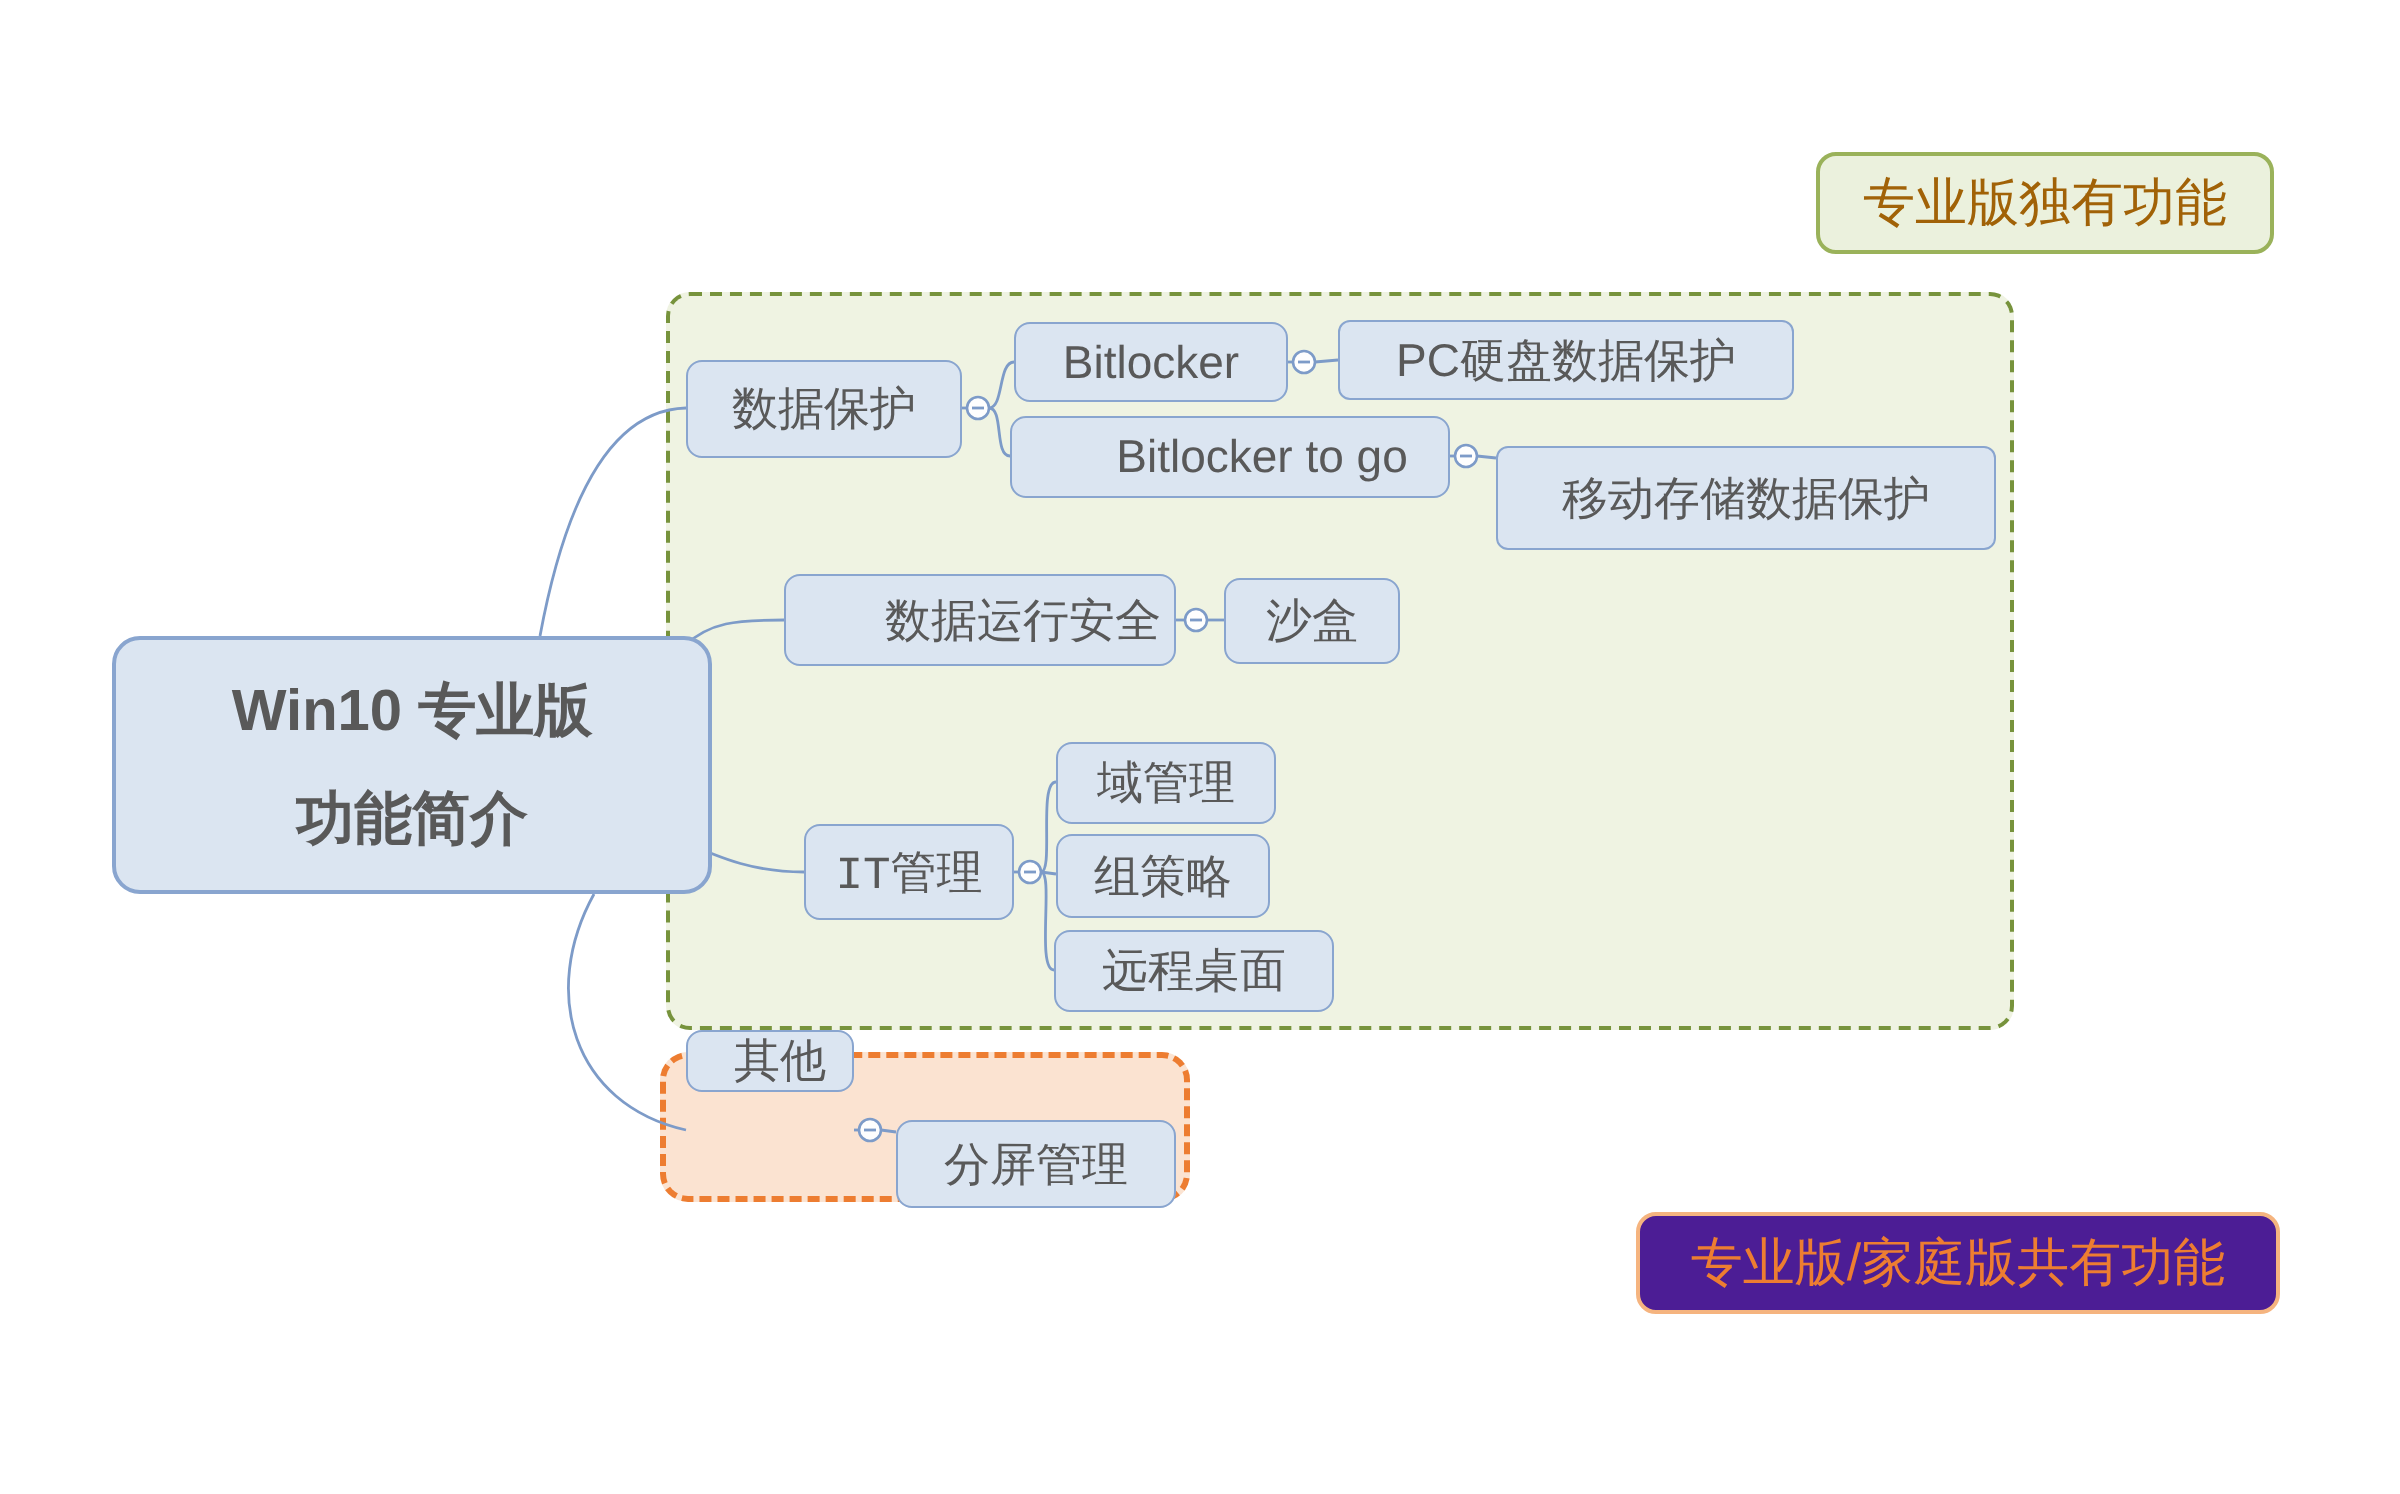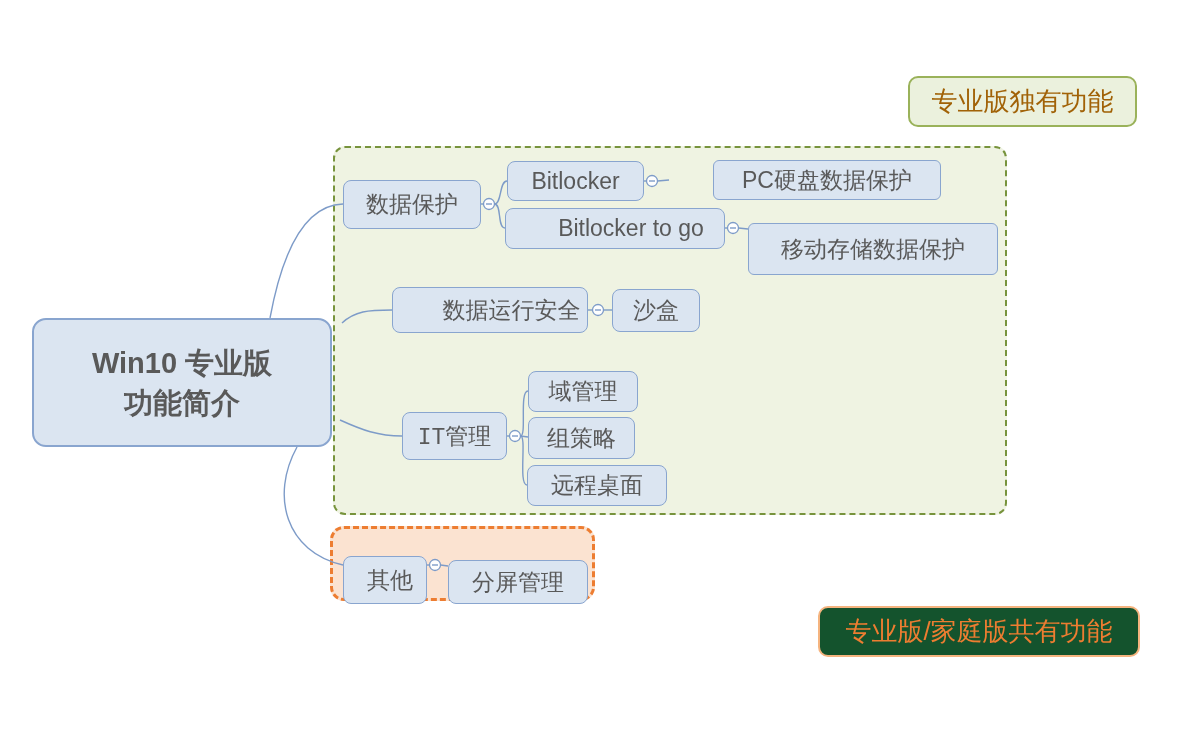--- a/index.html
+++ b/index.html
@@ -24,51 +24,51 @@
   svg.connectors circle{fill:#fefefe;stroke:#7d9bc8;stroke-width:1.3;}
   
   .topic{
     position:absolute;box-sizing:border-box;z-index:3;
     background:#dbe5f1;border:1.5px solid #89a5cf;border-radius:8px;
     color:#595959;font-size:23px;
     display:flex;align-items:center;justify-content:center;
     white-space:nowrap;cursor:default;
   }
   .topic-root{
-    left:32px;top:318px;width:300px;height:129px;
+    left:56px;top:318px;width:300px;height:129px;
     border-radius:14px;border-width:2px;
-    font-size:29px;font-weight:bold;line-height:40px;
+    font-size:29px;font-weight:bold;line-height:54px;
     white-space:pre-line;text-align:center;
   }
   .t-data-protection{left:343px;top:180px;width:138px;height:49px;}
   .t-bitlocker{left:507px;top:161px;width:137px;height:40px;}
-  .t-pc-disk{left:669px;top:160px;width:228px;height:40px;border-radius:6px;margin-left:44px;}
+  .t-pc-disk{left:669px;top:160px;width:228px;height:40px;border-radius:6px;}
   .t-bitlocker-to-go{left:505px;top:208px;width:220px;height:41px;padding-left:32px;}
   .t-removable{left:748px;top:223px;width:250px;height:52px;border-radius:6px;}
   .t-run-security{left:392px;top:287px;width:196px;height:46px;padding-left:43px;}
   .t-sandbox{left:612px;top:289px;width:88px;height:43px;}
   .t-it-mgmt{left:402px;top:412px;width:105px;height:48px;font-family:Liberation Mono, monospace;}
   .t-domain{left:528px;top:371px;width:110px;height:41px;}
   .t-group-policy{left:528px;top:417px;width:107px;height:42px;}
   .t-remote-desktop{left:527px;top:465px;width:140px;height:41px;}
-  .t-others{left:343px;top:556px;width:84px;height:48px;padding-left:10px;}
+  .t-others{left:343px;top:515px;width:84px;height:31px;padding-left:10px;}
   .t-split-screen{left:448px;top:544px;width:140px;height:44px;margin-top:16px;}
   
   .callout{
     position:absolute;box-sizing:border-box;z-index:3;
     display:flex;align-items:center;justify-content:center;
     font-size:26px;border-radius:10px;white-space:nowrap;cursor:default;
   }
   .callout-pro{
     left:908px;top:76px;width:229px;height:51px;
     background:#ebf1dd;border:2px solid #9ab25a;color:#a16207;
   }
   .callout-shared{
     left:818px;top:606px;width:322px;height:51px;
-    background:#14532d;border:2px solid #f5b47f;color:#ed7d31;
+    background:#4c1d95;border:2px solid #f5b47f;color:#ed7d31;
   }
 </style>
 </head>
 <body>
 
 <div class="boundary boundary-pro"></div>
 <div class="boundary boundary-shared"></div>
 
 <svg class="connectors" width="1200" height="747" viewBox="0 0 1200 747">
 

